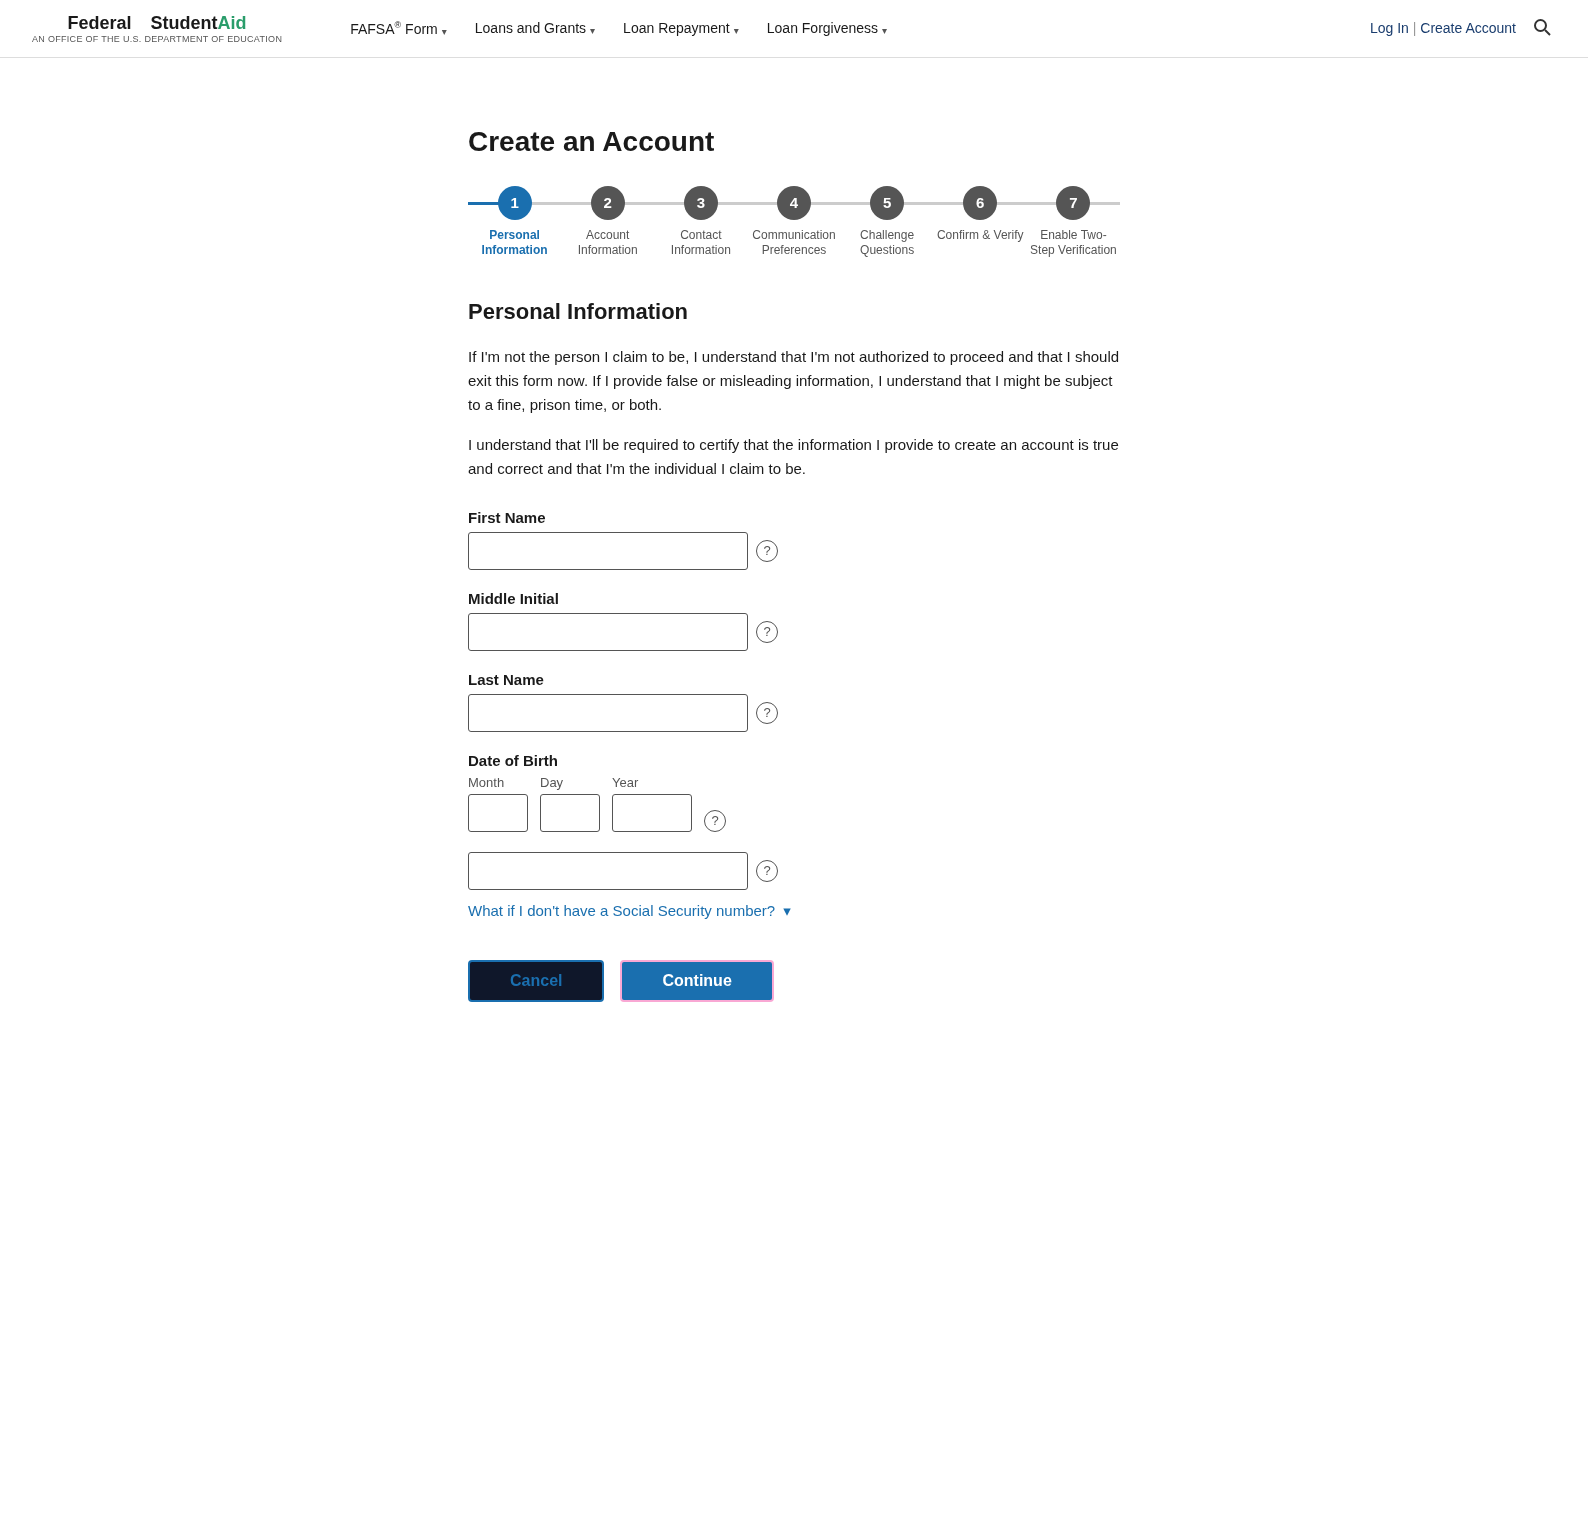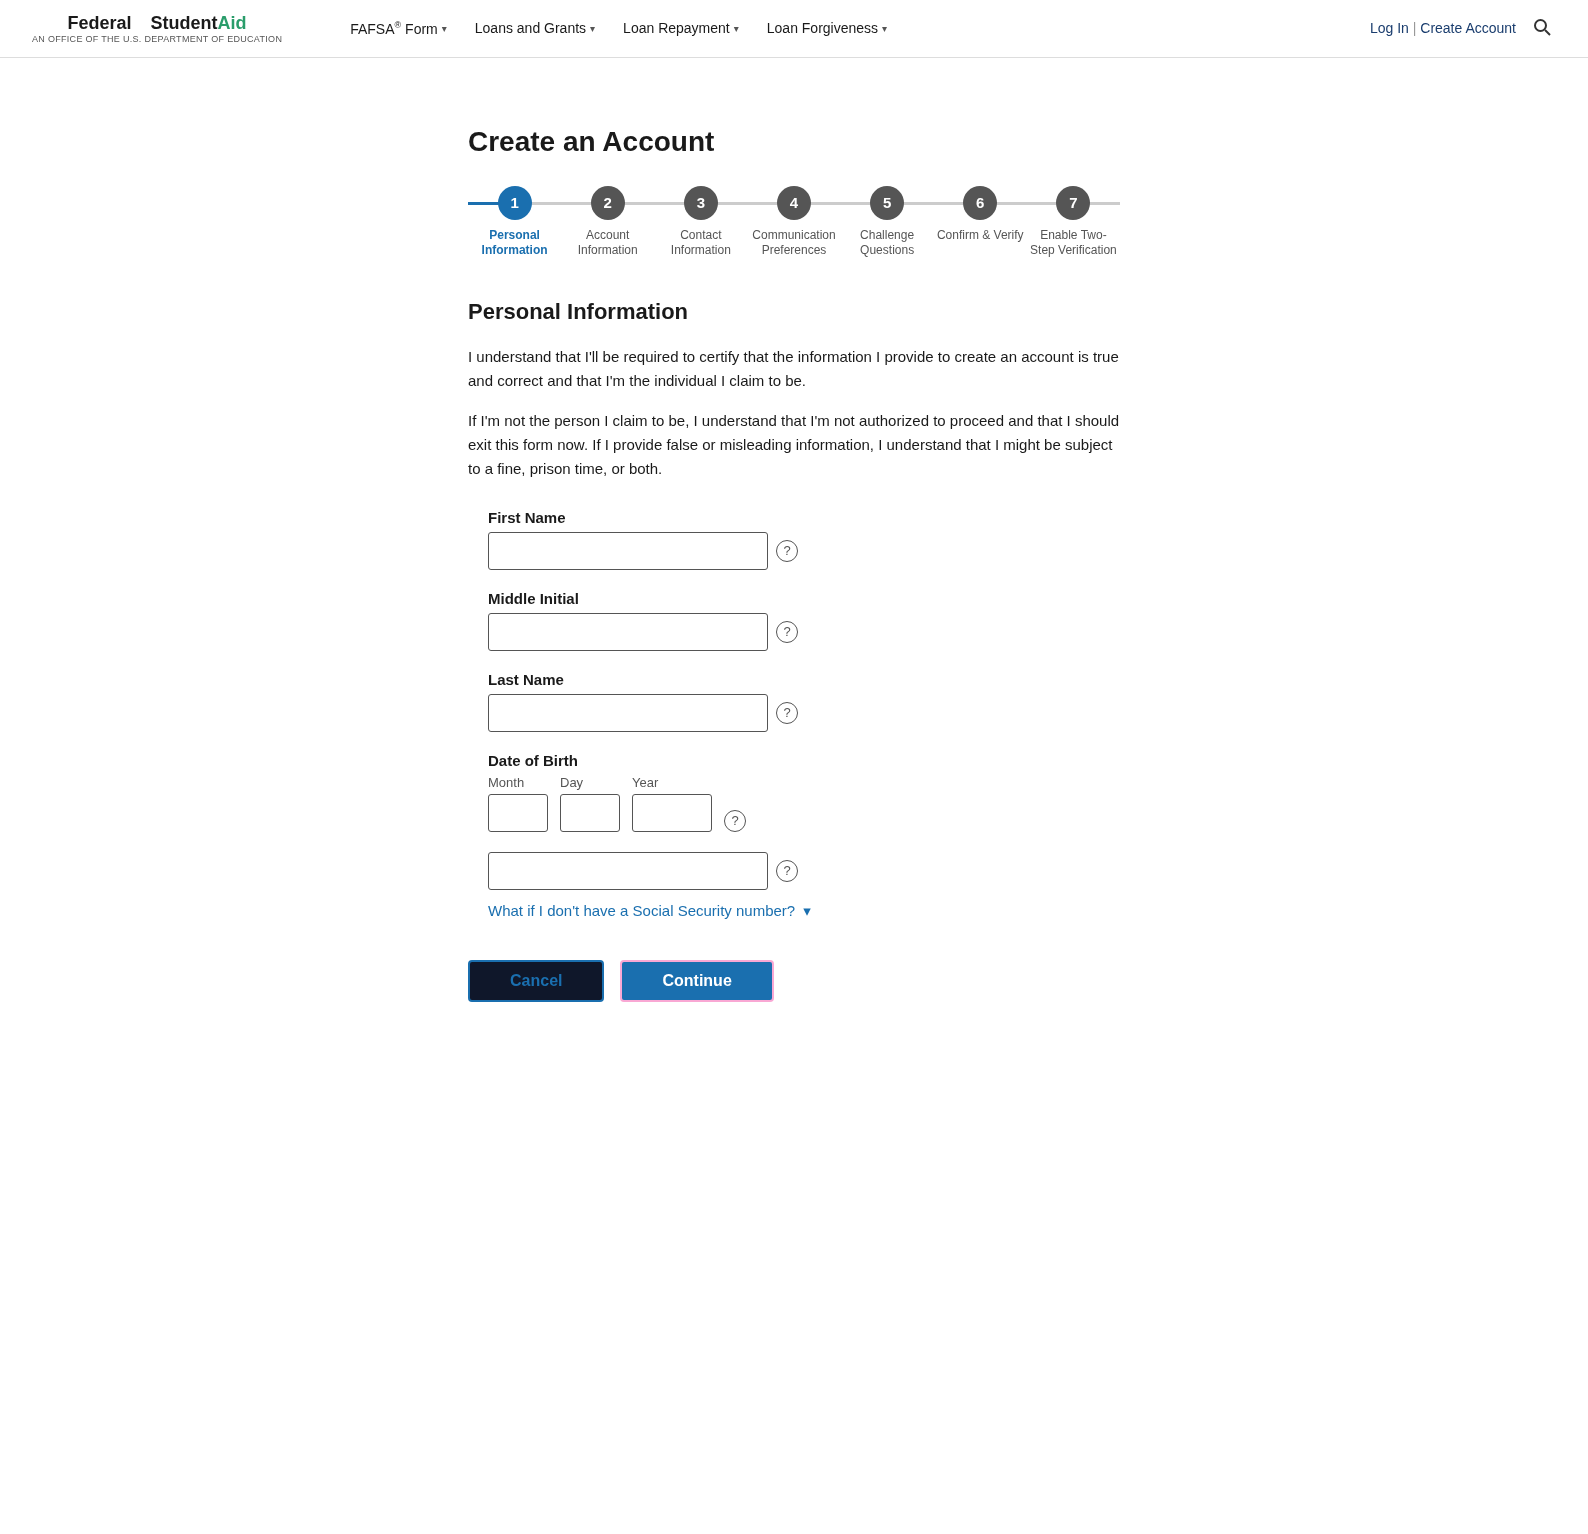--- a/index.html
+++ b/index.html
@@ -15,21 +15,21 @@
       gap: 24px;
     }
     .logo-container { display: flex; flex-direction: column; margin-right: 32px; }
     .logo-federal { font-size: 18px; font-weight: 700; color: #1a1a1a; }
     .logo-student { font-size: 18px; font-weight: 700; color: #1a1a1a; margin-left: 19px; }
     .logo-aid { font-size: 18px; font-weight: 700; color: #2a9d6b; }
     .logo-sub { font-size: 9px; color: #555; letter-spacing: 0.3px; }
 
     .nav-links { display: flex; align-items: center; gap: 4px; flex: 1; }
     .nav-item {
-      display: flex; align-items: center; gap: 4px;
+      display: flex; align-items: flex-end; gap: 4px;
       padding: 8px 12px;
       font-size: 14px;
       color: #1a1a1a;
       cursor: pointer;
       white-space: nowrap;
       text-decoration: none;
     }
     .nav-chevron { font-size: 10px; color: #555; }
 
     .nav-right { display: flex; align-items: center; gap: 12px; margin-left: auto; }
@@ -108,21 +108,21 @@
     }
 
     
     .section-title { font-size: 22px; font-weight: 700; margin-bottom: 20px; color: #1a1a1a; }
 
     
     .disclaimer { font-size: 15px; line-height: 1.6; color: #1a1a1a; margin-bottom: 16px; }
 
     
     .form-section { margin-top: 28px; }
-    .field-group { margin-bottom: 20px; margin-left: 20px; }
+    .field-group { margin-bottom: 20px; }
     .field-label {
       display: block;
       font-size: 15px;
       font-weight: 600;
       margin-bottom: 6px;
       color: #1a1a1a;
     }
     .field-row {
       display: flex;
       align-items: center;
@@ -307,22 +307,22 @@
           <span>7</span>
         </div>
         <div class="step-label">Enable Two-Step Verification</div>
       </div>
 
     </div>
   </div>
 
   <h2 class="section-title">Personal Information</h2>
 
+  <p class="disclaimer">If I'm not the person I claim to be, I understand that I'm not authorized to proceed and that I should exit this form now. If I provide false or misleading information, I understand that I might be subject to a fine, prison time, or both.</p>
   <p class="disclaimer">I understand that I'll be required to certify that the information I provide to create an account is true and correct and that I'm the individual I claim to be.</p>
-  <p class="disclaimer">If I'm not the person I claim to be, I understand that I'm not authorized to proceed and that I should exit this form now. If I provide false or misleading information, I understand that I might be subject to a fine, prison time, or both.</p>
 
   <div class="form-section">
 
     <div class="field-group">
       <label class="field-label">First Name</label>
       <div class="field-row">
         <input class="text-input" type="text" style="">
         <div class="help-icon">?</div>
       </div>
     </div>

